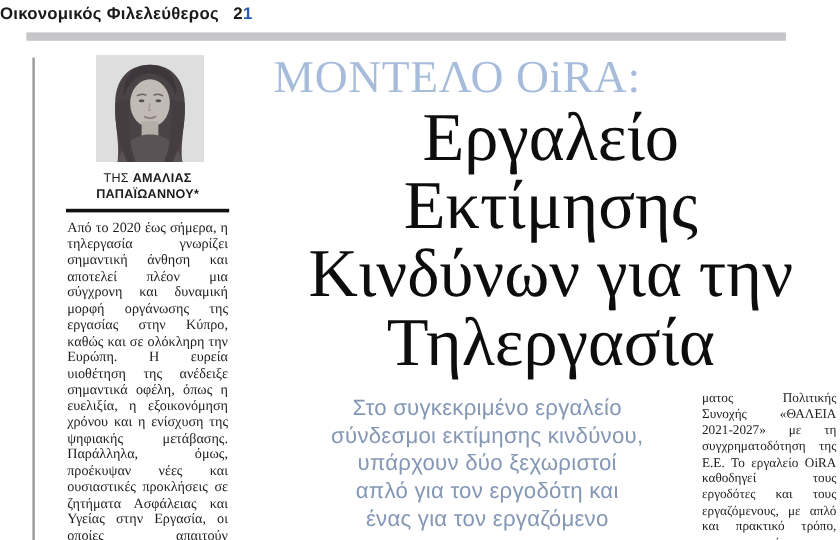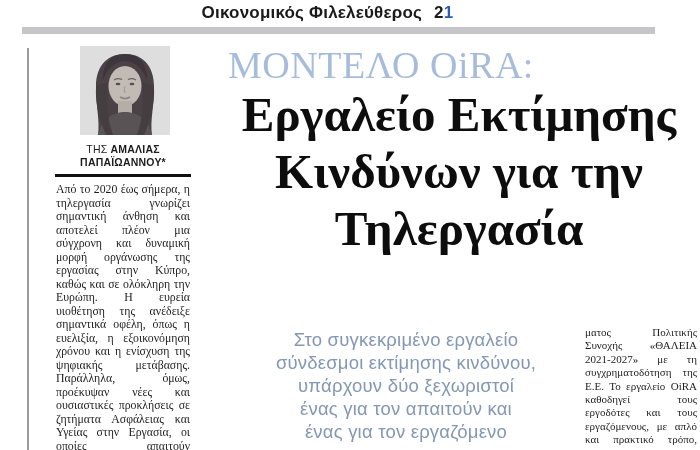--- a/index.html
+++ b/index.html
@@ -11,23 +11,23 @@
     --ink:#121212;
   }
   *{margin:0;padding:0;box-sizing:border-box;}
   html,body{background:#fff;}
   .page{
     position:relative;width:700px;height:450px;background:#ffffff;
     overflow:hidden;font-family:"Liberation Serif","DejaVu Serif",serif;color:var(--ink);
   }
   
   .masthead{
-    position:absolute;top:3px;left:0;width:655px;text-align:center;
+    position:absolute;top:3px;left:0;width:655px;text-align:left;
     font-family:"Liberation Sans","DejaVu Sans",sans-serif;
-    font-weight:bold;font-size:17px;letter-spacing:0.2px;color:#1a1a1a;
+    font-weight:bold;font-size:14px;letter-spacing:0.2px;color:#1a1a1a;
   }
   .masthead .pageno{margin-left:12px;}
   .masthead .digit-accent{color:var(--page-number-accent);}
   .header-bar{
     position:absolute;left:22px;top:27px;width:633px;height:7px;
     background:var(--divider-grey);
   }
   .left-vrule{
     position:absolute;left:27px;top:48px;width:2px;height:402px;
     background:var(--rule-grey);
@@ -50,21 +50,21 @@
     position:absolute;left:56px;top:183px;width:134px;
     font-size:11.8px;line-height:13.5px;text-align:justify;color:#1d1d1d;
   }
   
   .kicker{
     position:absolute;left:228px;top:44px;width:462px;text-align:left;
     font-size:38px;line-height:42px;color:var(--kicker-blue);letter-spacing:0.5px;
   }
   .headline{
     position:absolute;left:226px;top:86px;width:466px;text-align:center;
-    font-size:49px;line-height:57px;color:#0d0d0d;font-weight:bold;
+    font-size:57px;line-height:57px;color:#0d0d0d;font-weight:normal;
   }
   .headline .hl-line{display:block;}
   .subheadline{
     position:absolute;left:228px;top:328px;width:356px;text-align:center;
     font-family:Liberation Sans, sans-serif;
     font-size:18.5px;line-height:23px;color:var(--subheadline-blue);
     letter-spacing:0.2px;font-weight:400;
   }
   .subheadline .sh-line{display:block;}
   .right-body{
@@ -116,19 +116,19 @@
   <h1 class="headline">
     <span class="hl-line">Εργαλείο Εκτίμησης</span>
     <span class="hl-line">Κινδύνων για την</span>
     <span class="hl-line">Τηλεργασία</span>
   </h1>
 
   <div class="subheadline">
     <span class="sh-line">Στο συγκεκριμένο εργαλείο</span>
     <span class="sh-line">σύνδεσμοι εκτίμησης κινδύνου,</span>
     <span class="sh-line">υπάρχουν δύο ξεχωριστοί</span>
-    <span class="sh-line">ένας για τον απαιτούν και</span>
+    <span class="sh-line">απλό για τον εργοδότη και</span>
     <span class="sh-line">ένας για τον εργαζόμενο</span>
   </div>
 
   <div class="right-body">ματος Πολιτικής Συνοχής «ΘΑΛΕΙΑ 2021-2027» με τη συγχρηματοδότηση της Ε.Ε. Το εργαλείο OiRA καθοδηγεί τους εργοδότες και τους εργαζόμενους, με απλό και πρακτικό τρόπο, στην αναγνώριση και διαχείριση των κινδύνων που συνδέονται με</div>
 
 </div>
 
 </body></html>

